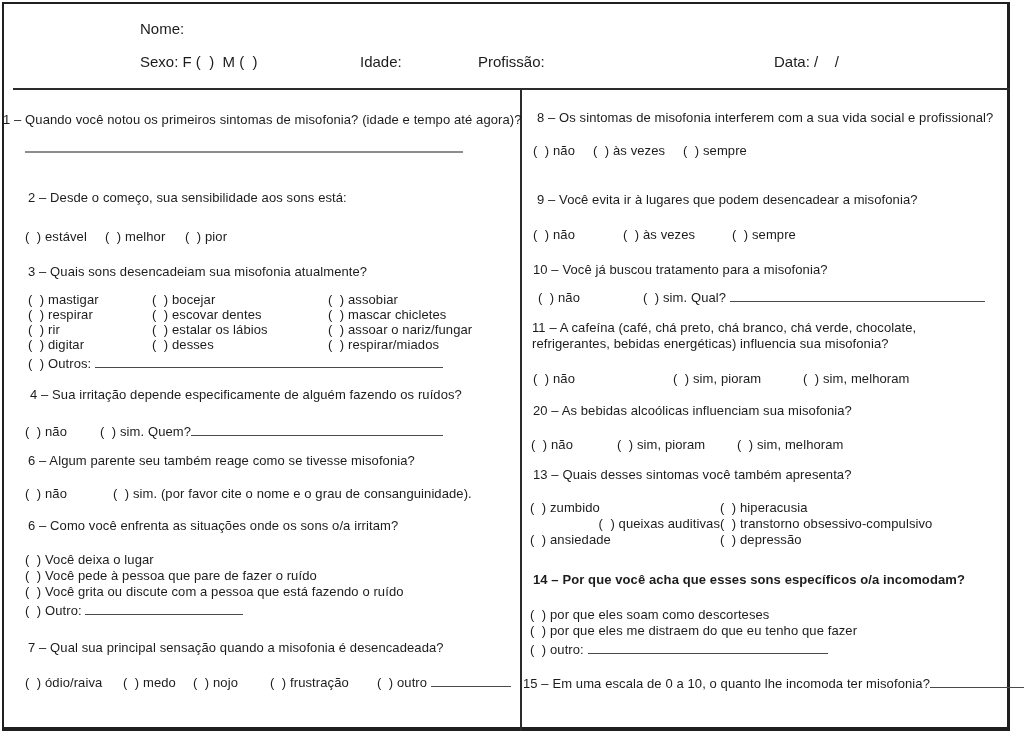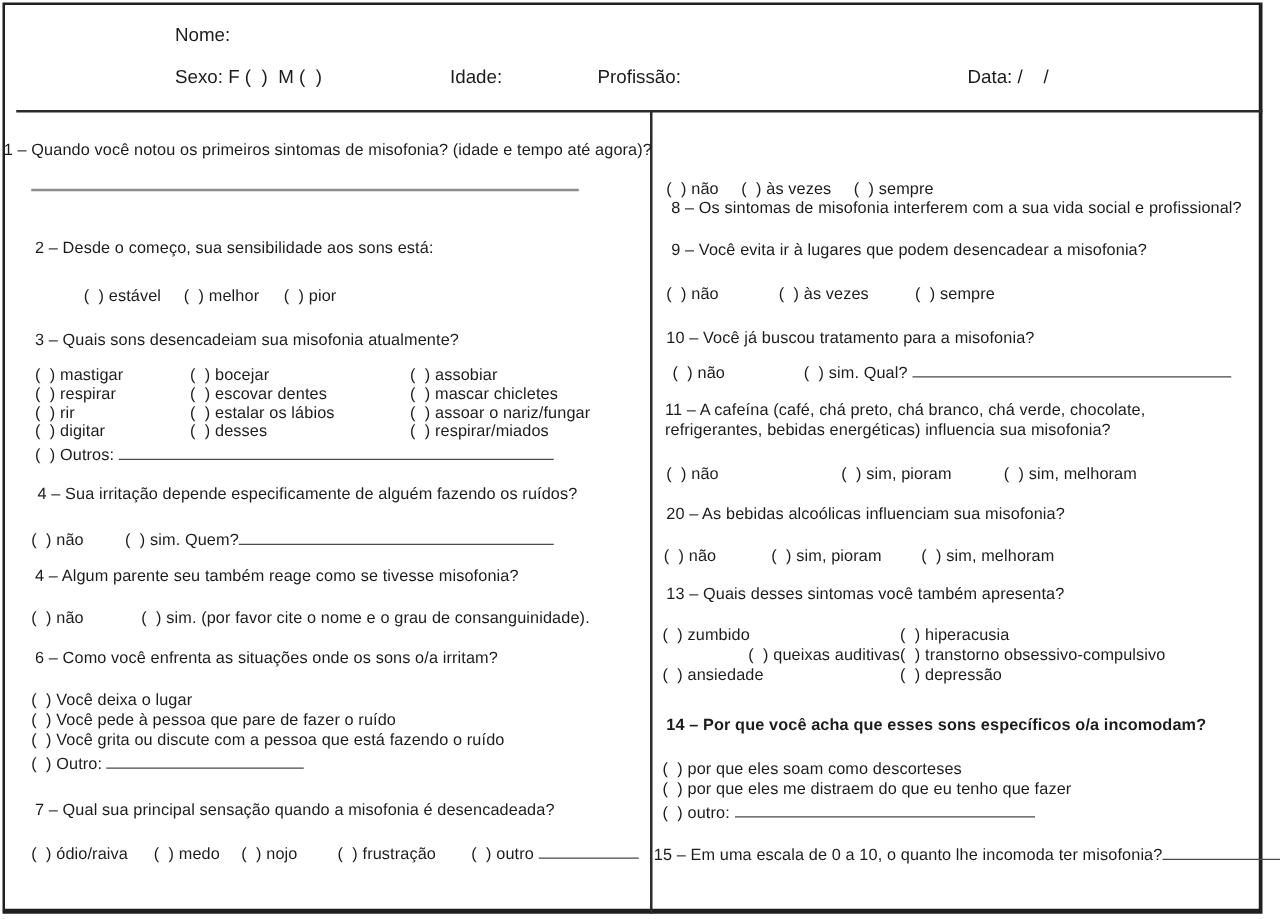--- a/index.html
+++ b/index.html
@@ -39,41 +39,41 @@
   <div class="header-label" style="left:478px;top:53px;">Profissão:</div>
   <div class="header-label" style="left:774px;top:53px;">Data: /    /</div>
 
   <div class="hrule"></div>
   <div class="vrule"></div>
 
   <div class="col col-left" id="col-left">
       <div class="line" style="top: 22px; left: 0px;"><span>1 – Quando você notou os primeiros sintomas de misofonia? (idade e tempo até agora)?</span></div>
       <div class="line" style="top: 47px; left: 22px;"><span class="blank blank-gray" style="width: 438px;"></span></div>
       <div class="line" style="top: 100px; left: 25px;"><span>2 – Desde o começo, sua sensibilidade aos sons está:</span></div>
-      <div class="line" style="top: 139px; left: 22px; margin-left: 42px;"><span class="cell" style="width: 80px;">(  ) estável</span><span class="cell" style="width: 80px;">(  ) melhor</span><span>(  ) pior</span></div>
+      <div class="line" style="top: 139px; left: 22px;"><span class="cell" style="width: 80px;">(  ) estável</span><span class="cell" style="width: 80px;">(  ) melhor</span><span>(  ) pior</span></div>
       <div class="line" style="top: 174px; left: 25px;"><span>3 – Quais sons desencadeiam sua misofonia atualmente?</span></div>
       <div class="line" style="top: 202px; left: 25px;"><span class="cell" style="width: 124px;">(  ) mastigar</span><span class="cell" style="width: 176px;">(  ) bocejar</span><span>(  ) assobiar</span></div>
       <div class="line" style="top: 217px; left: 25px;"><span class="cell" style="width: 124px;">(  ) respirar</span><span class="cell" style="width: 176px;">(  ) escovar dentes</span><span>(  ) mascar chicletes</span></div>
       <div class="line" style="top: 232px; left: 25px;"><span class="cell" style="width: 124px;">(  ) rir</span><span class="cell" style="width: 176px;">(  ) estalar os lábios</span><span>(  ) assoar o nariz/fungar</span></div>
       <div class="line" style="top: 247px; left: 25px;"><span class="cell" style="width: 124px;">(  ) digitar</span><span class="cell" style="width: 176px;">(  ) desses</span><span>(  ) respirar/miados</span></div>
       <div class="line" style="top: 263px; left: 25px;"><span>(  ) Outros: </span><span class="blank" style="width: 348px;"></span></div>
       <div class="line" style="top: 297px; left: 27px;"><span>4 – Sua irritação depende especificamente de alguém fazendo os ruídos?</span></div>
       <div class="line" style="top: 331px; left: 22px;"><span class="cell" style="width: 75px;">(  ) não</span><span>(  ) sim. Quem?</span><span class="blank" style="width: 252px;"></span></div>
-      <div class="line" style="top: 363px; left: 25px;"><span>4 – Algum parente seu também reage como se tivesse misofonia?</span></div>
+      <div class="line" style="top: 363px; left: 25px;"><span>6 – Algum parente seu também reage como se tivesse misofonia?</span></div>
       <div class="line" style="top: 396px; left: 22px;"><span class="cell" style="width: 88px;">(  ) não</span><span>(  ) sim. (por favor cite o nome e o grau de consanguinidade).</span></div>
       <div class="line" style="top: 428px; left: 25px;"><span>6 – Como você enfrenta as situações onde os sons o/a irritam?</span></div>
       <div class="line" style="top: 462px; left: 22px;"><span>(  ) Você deixa o lugar</span></div>
       <div class="line" style="top: 478px; left: 22px;"><span>(  ) Você pede à pessoa que pare de fazer o ruído</span></div>
       <div class="line" style="top: 494px; left: 22px;"><span>(  ) Você grita ou discute com a pessoa que está fazendo o ruído</span></div>
       <div class="line" style="top: 510px; left: 22px;"><span>(  ) Outro: </span><span class="blank" style="width: 158px;"></span></div>
       <div class="line" style="top: 550px; left: 25px;"><span>7 – Qual sua principal sensação quando a misofonia é desencadeada?</span></div>
       <div class="line" style="top: 582px; left: 22px;"><span class="cell" style="width: 98px;">(  ) ódio/raiva</span><span class="cell" style="width: 70px;">(  ) medo</span><span class="cell" style="width: 77px;">(  ) nojo</span><span class="cell" style="width: 107px;">(  ) frustração</span><span>(  ) outro </span><span class="blank" style="width: 80px;"></span></div>
     </div>
   <div class="col col-right" id="col-right">
-      <div class="line" style="top: 20px; left: 16px; margin-top: 48px;"><span>8 – Os sintomas de misofonia interferem com a sua vida social e profissional?</span></div>
+      <div class="line" style="top: 20px; left: 16px;"><span>8 – Os sintomas de misofonia interferem com a sua vida social e profissional?</span></div>
       <div class="line" style="top: 53px; left: 12px;"><span class="cell" style="width: 60px;">(  ) não</span><span class="cell" style="width: 90px;">(  ) às vezes</span><span>(  ) sempre</span></div>
       <div class="line" style="top: 102px; left: 16px;"><span>9 – Você evita ir à lugares que podem desencadear a misofonia?</span></div>
       <div class="line" style="top: 137px; left: 12px;"><span class="cell" style="width: 90px;">(  ) não</span><span class="cell" style="width: 109px;">(  ) às vezes</span><span>(  ) sempre</span></div>
       <div class="line" style="top: 172px; left: 12px;"><span>10 – Você já buscou tratamento para a misofonia?</span></div>
       <div class="line" style="top: 197px; left: 17px;"><span class="cell" style="width: 105px;">(  ) não</span><span>(  ) sim. Qual? </span><span class="blank" style="width: 255px;"></span></div>
       <div class="line" style="top: 230px; left: 11px;"><span>11 – A cafeína (café, chá preto, chá branco, chá verde, chocolate,</span></div>
       <div class="line" style="top: 246px; left: 11px;"><span>refrigerantes, bebidas energéticas) influencia sua misofonia?</span></div>
       <div class="line" style="top: 281px; left: 12px;"><span class="cell" style="width: 140px;">(  ) não</span><span class="cell" style="width: 130px;">(  ) sim, pioram</span><span>(  ) sim, melhoram</span></div>
       <div class="line" style="top: 313px; left: 12px;"><span>20 – As bebidas alcoólicas influenciam sua misofonia?</span></div>
       <div class="line" style="top: 347px; left: 10px;"><span class="cell" style="width: 86px;">(  ) não</span><span class="cell" style="width: 120px;">(  ) sim, pioram</span><span>(  ) sim, melhoram</span></div>

